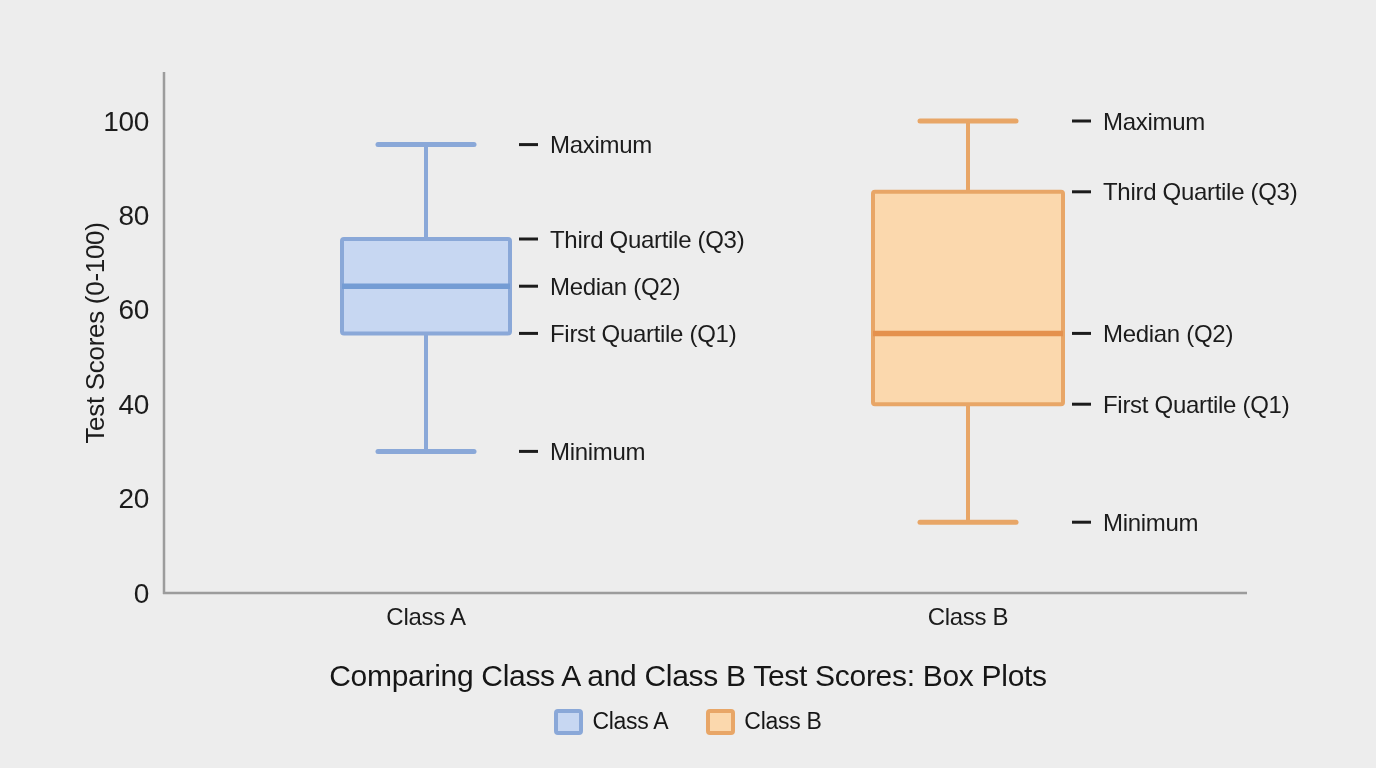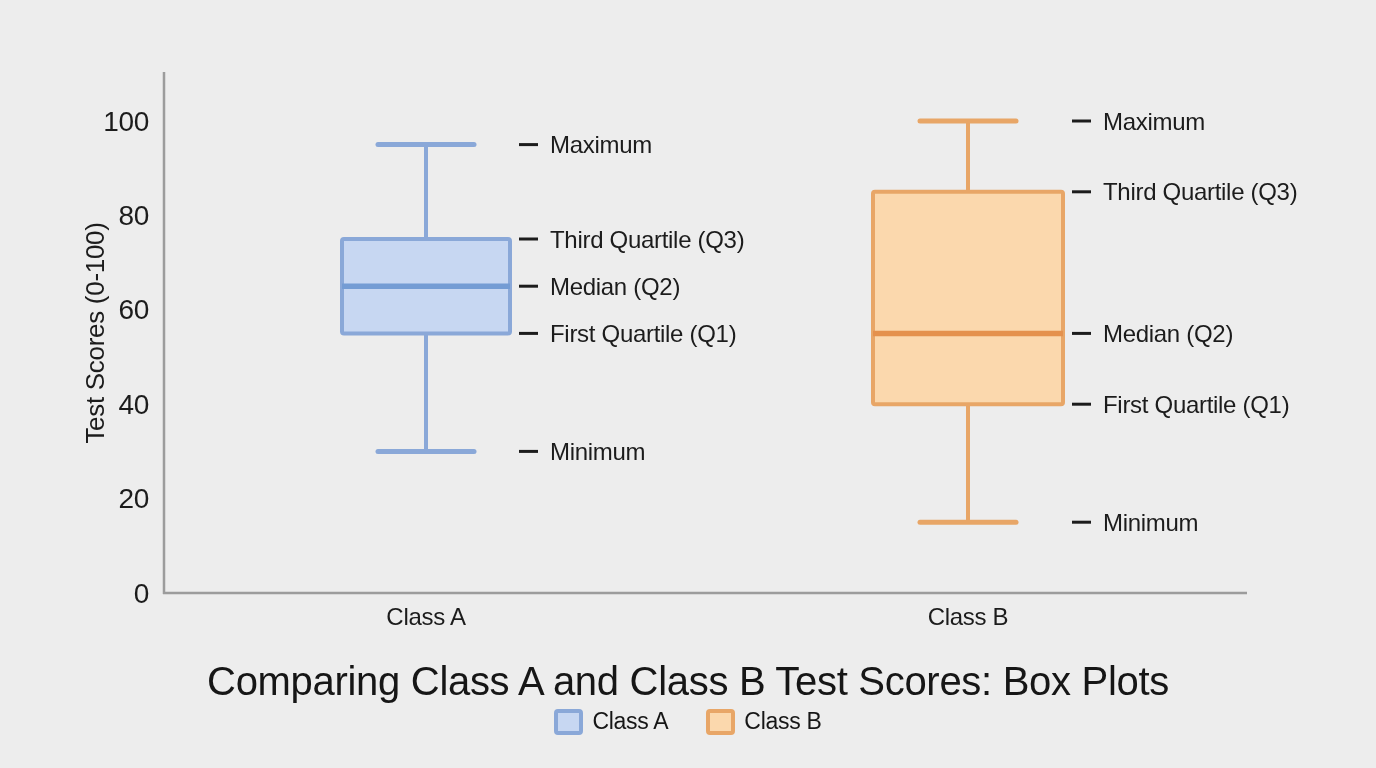--- a/index.html
+++ b/index.html
@@ -23,21 +23,21 @@
     font-size:26px;white-space:nowrap;color:#1c1c1c;
   }
   .cat{
     position:absolute;top:603px;width:300px;
     text-align:center;font-size:24px;color:#1c1c1c;
   }
   .cat-a{left:276px;}
   .cat-b{left:818px;}
   .title{
     position:absolute;top:659px;left:0;right:0;
-    text-align:center;font-size:40px;color:#161616;
+    text-align:center;font-size:30px;color:#161616;
   }
   .legend{
     position:absolute;top:708px;left:0;right:0;
     display:flex;justify-content:center;align-items:center;gap:38px;
   }
   .legend-item{display:flex;align-items:center;gap:9px;}
   .legend-item .swatch{
     display:inline-block;width:21px;height:18px;
     border-radius:4px;border:4px solid #888;
   }

